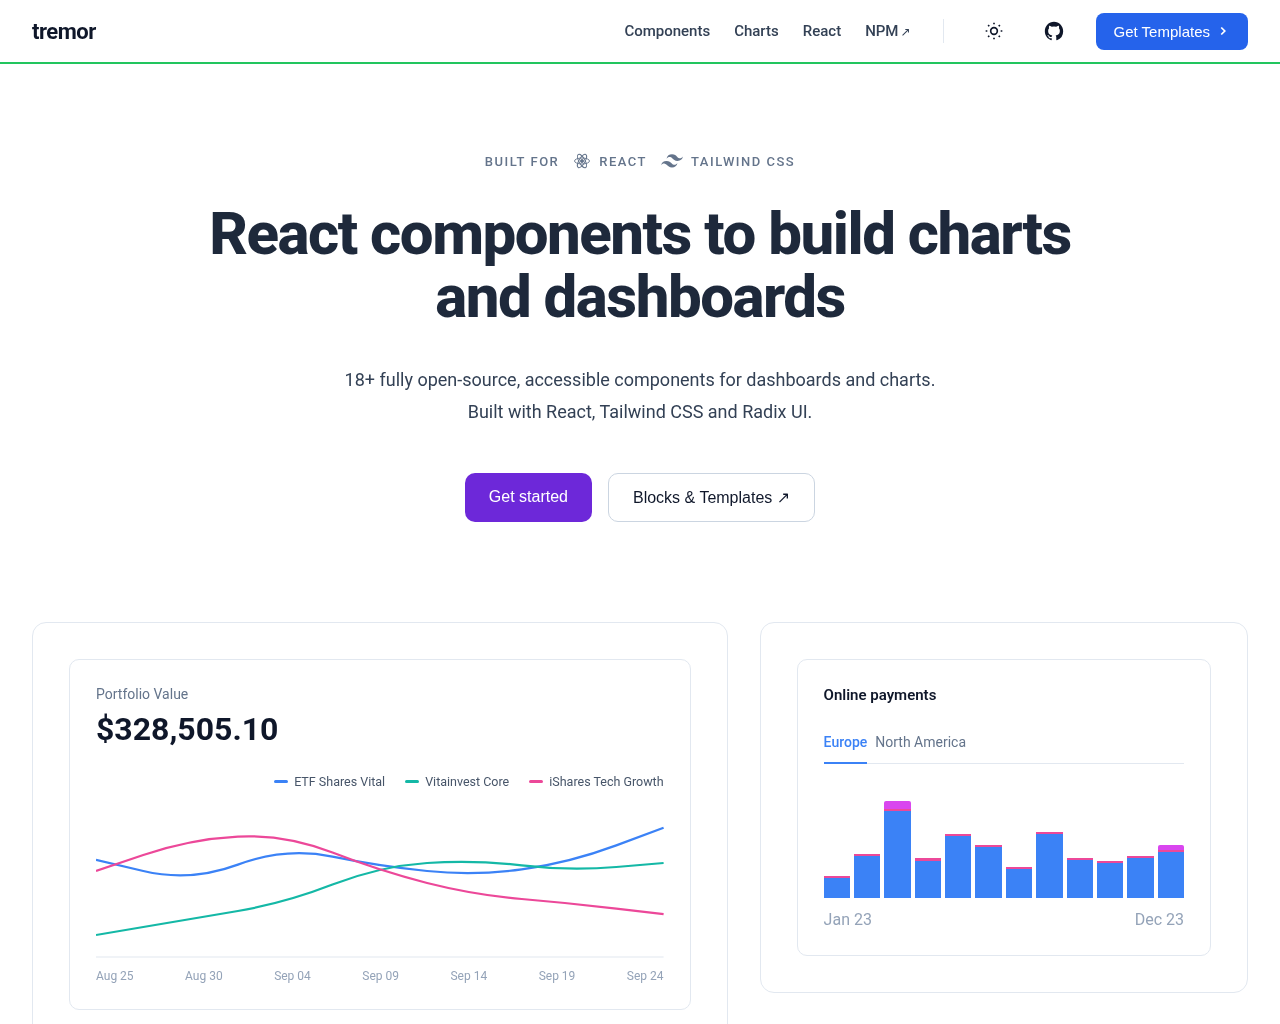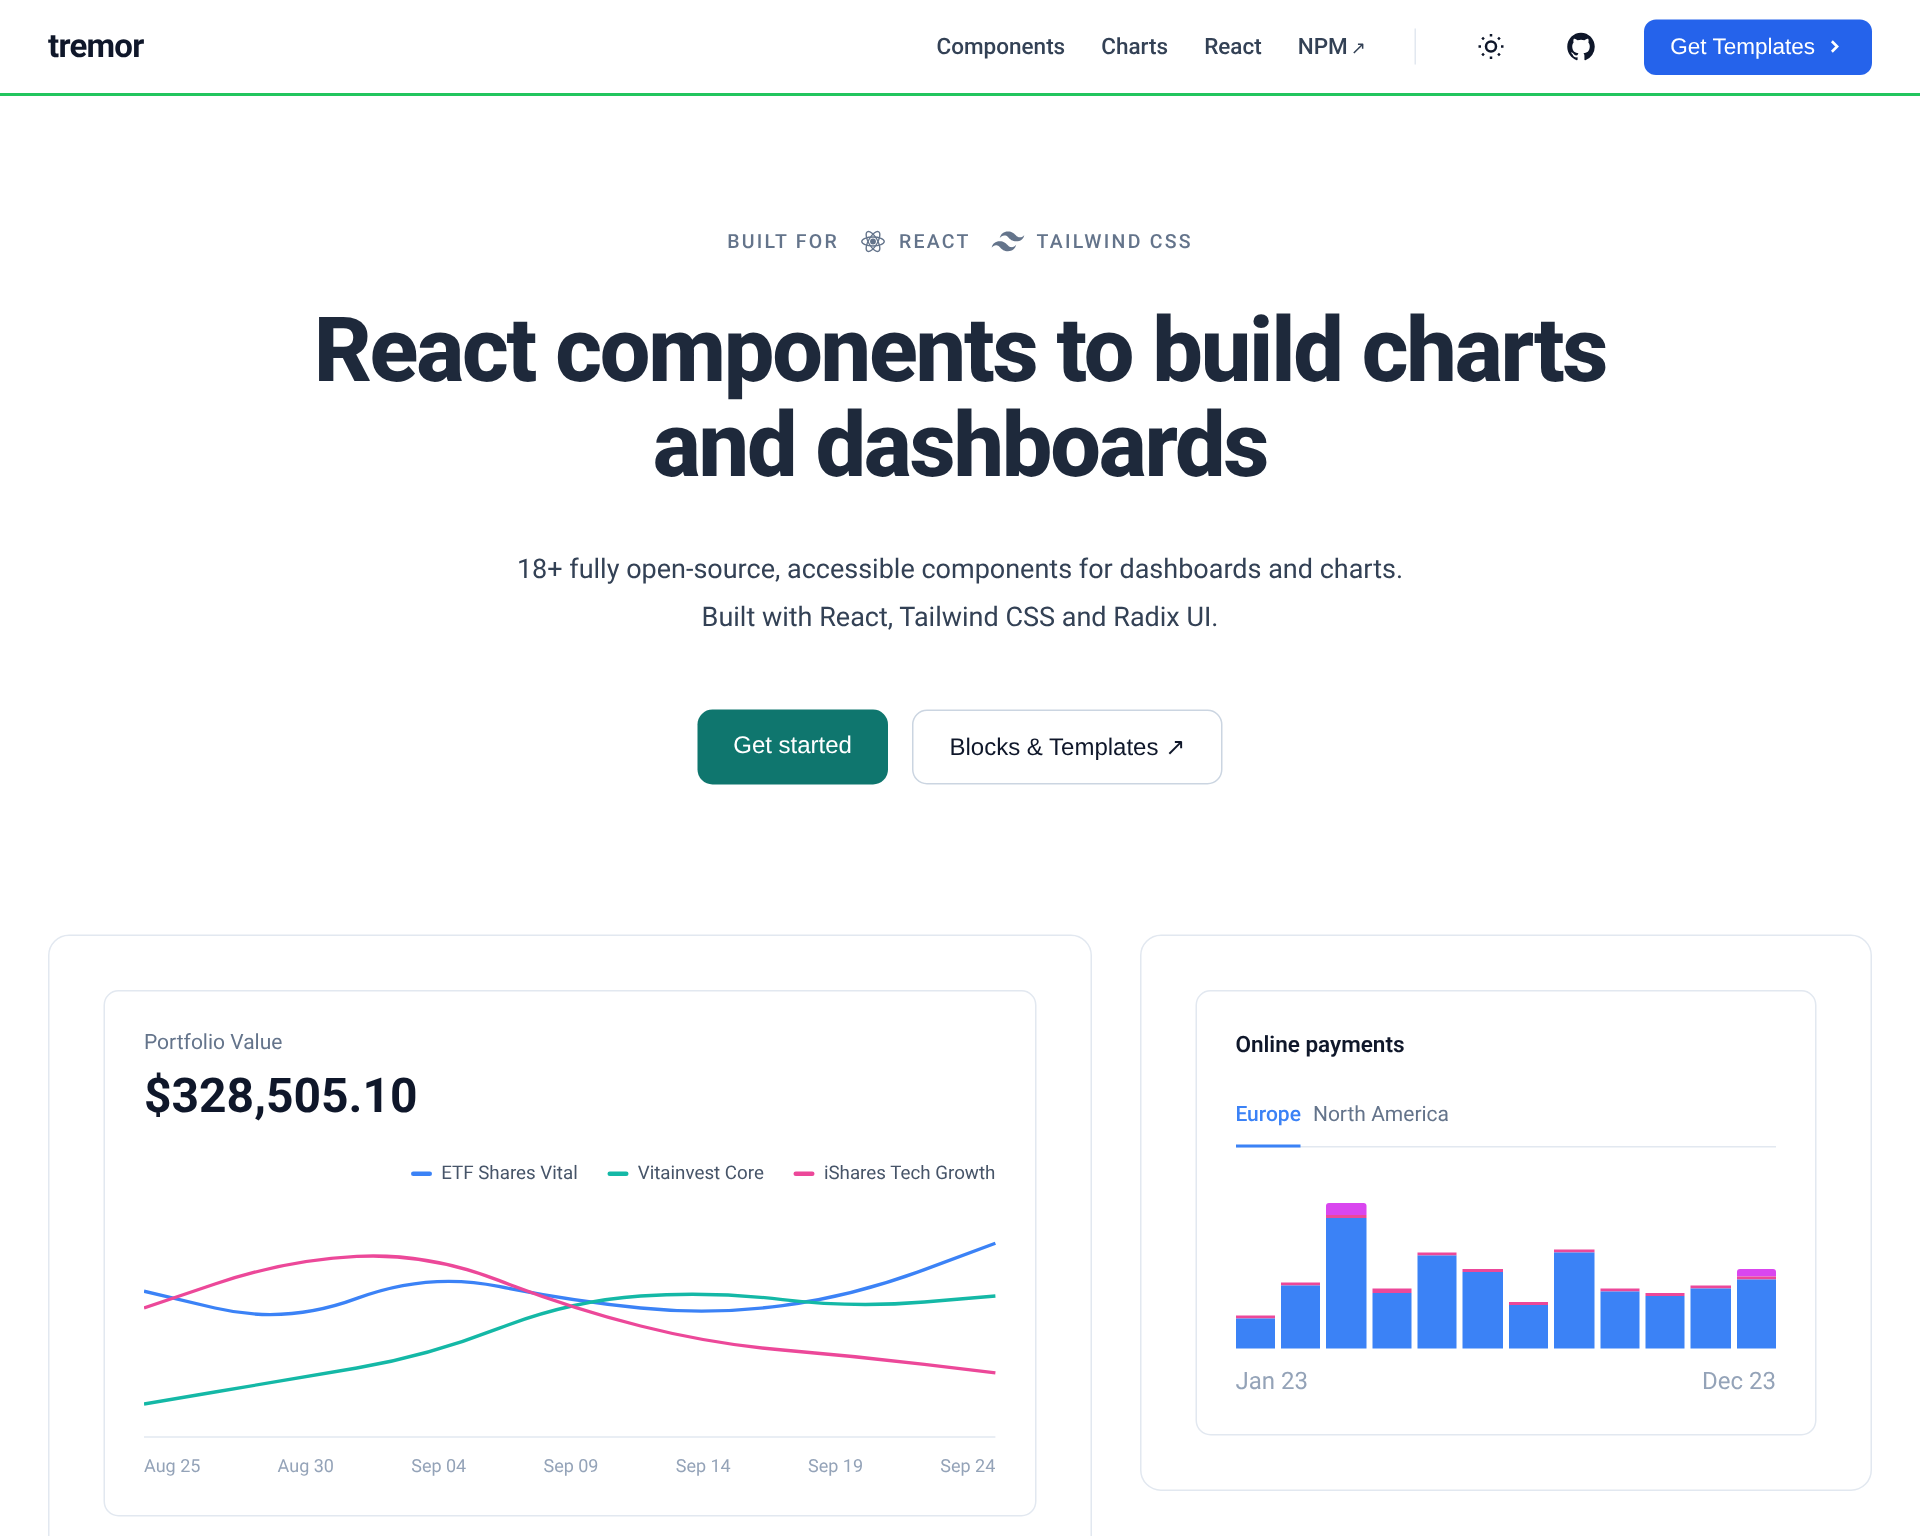--- a/index.html
+++ b/index.html
@@ -15,21 +15,21 @@
 .get-templates-btn { background: #2563eb; color: #fff; border: none; padding: 10px 18px; border-radius: 8px; font-size: 15px; font-weight: 500; display: flex; align-items: center; gap: 6px; cursor: pointer; }
 .ext-arrow { font-size: 12px; margin-left: 2px; }
 
 
 .hero { text-align: center; padding: 88px 0 40px; }
 .builtfor { display: flex; align-items: center; justify-content: center; gap: 14px; font-size: 13px; letter-spacing: 1.5px; color: #64748b; font-weight: 500; }
 .builtfor .tech { display: flex; align-items: center; gap: 8px; }
 .hero h1 { font-size: 60px; font-weight: 800; color: #1e293b; line-height: 1.05; margin: 32px auto 36px; max-width: 900px; letter-spacing: -1.5px; }
 .hero .sub { font-size: 18px; color: #334155; line-height: 1.8; }
 .cta-row { display: flex; justify-content: center; gap: 16px; margin-top: 44px; }
-.btn-primary { background: #0f766e; color: #fff; border: none; padding: 14px 24px; border-radius: 10px; font-size: 16px; font-weight: 500; cursor: pointer; }
+.btn-primary { background: #6d28d9; color: #fff; border: none; padding: 14px 24px; border-radius: 10px; font-size: 16px; font-weight: 500; cursor: pointer; }
 .btn-secondary { background: #fff; color: #0f172a; border: 1px solid #cbd5e1; padding: 14px 24px; border-radius: 10px; font-size: 16px; font-weight: 500; cursor: pointer; }
 
 
 .cards-row { display: flex; gap: 32px; padding: 60px 32px 0; align-items: flex-start; }
 .card-outer { border: 1px solid #e2e8f0; border-radius: 14px; padding: 36px; }
 .card-outer.big { flex: 1.5; }
 .card-outer.small { flex: 1; }
 .card-inner { border: 1px solid #e2e8f0; border-radius: 10px; padding: 26px; }
 
 .pf-label { color: #64748b; font-size: 14px; }

